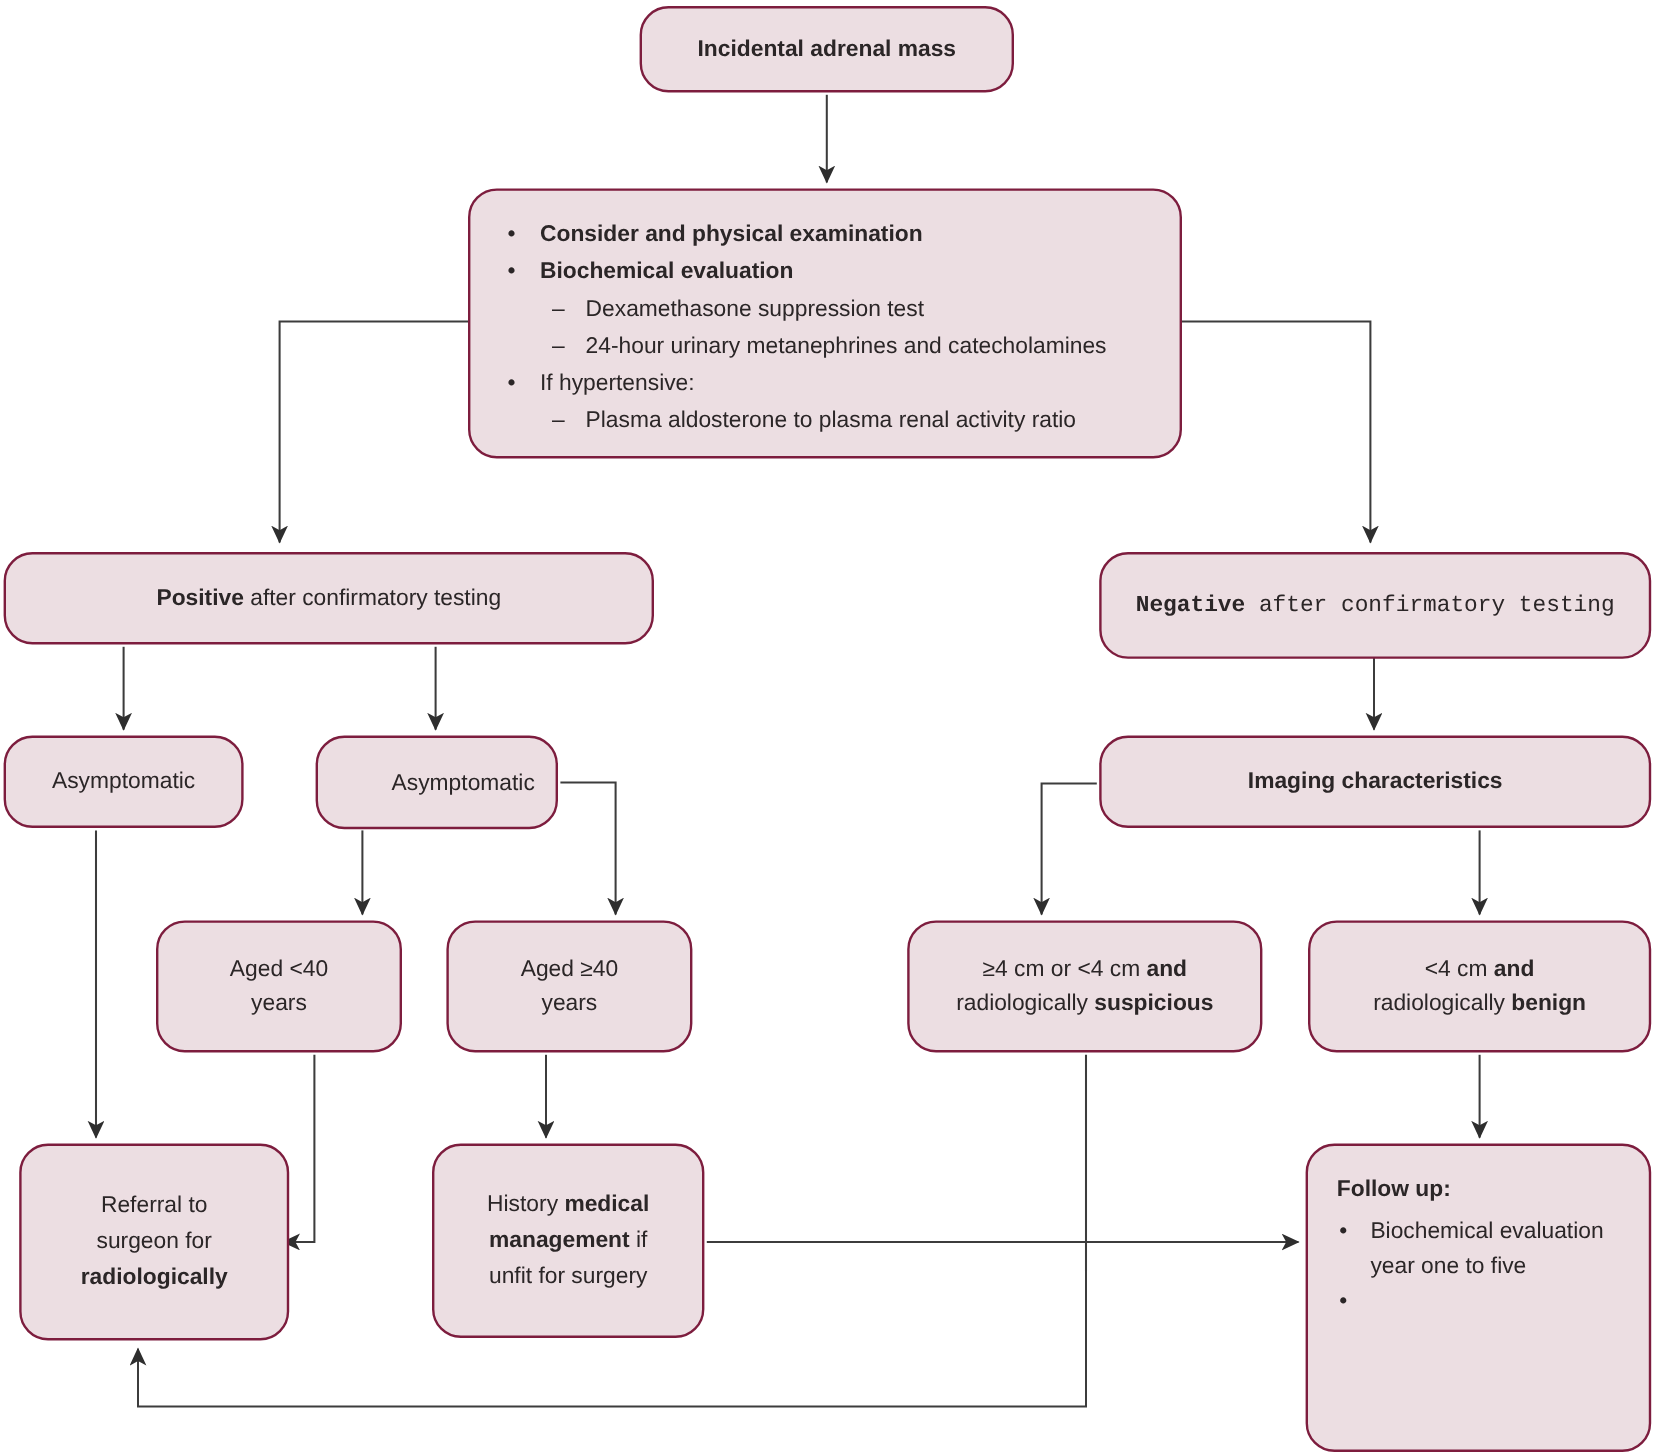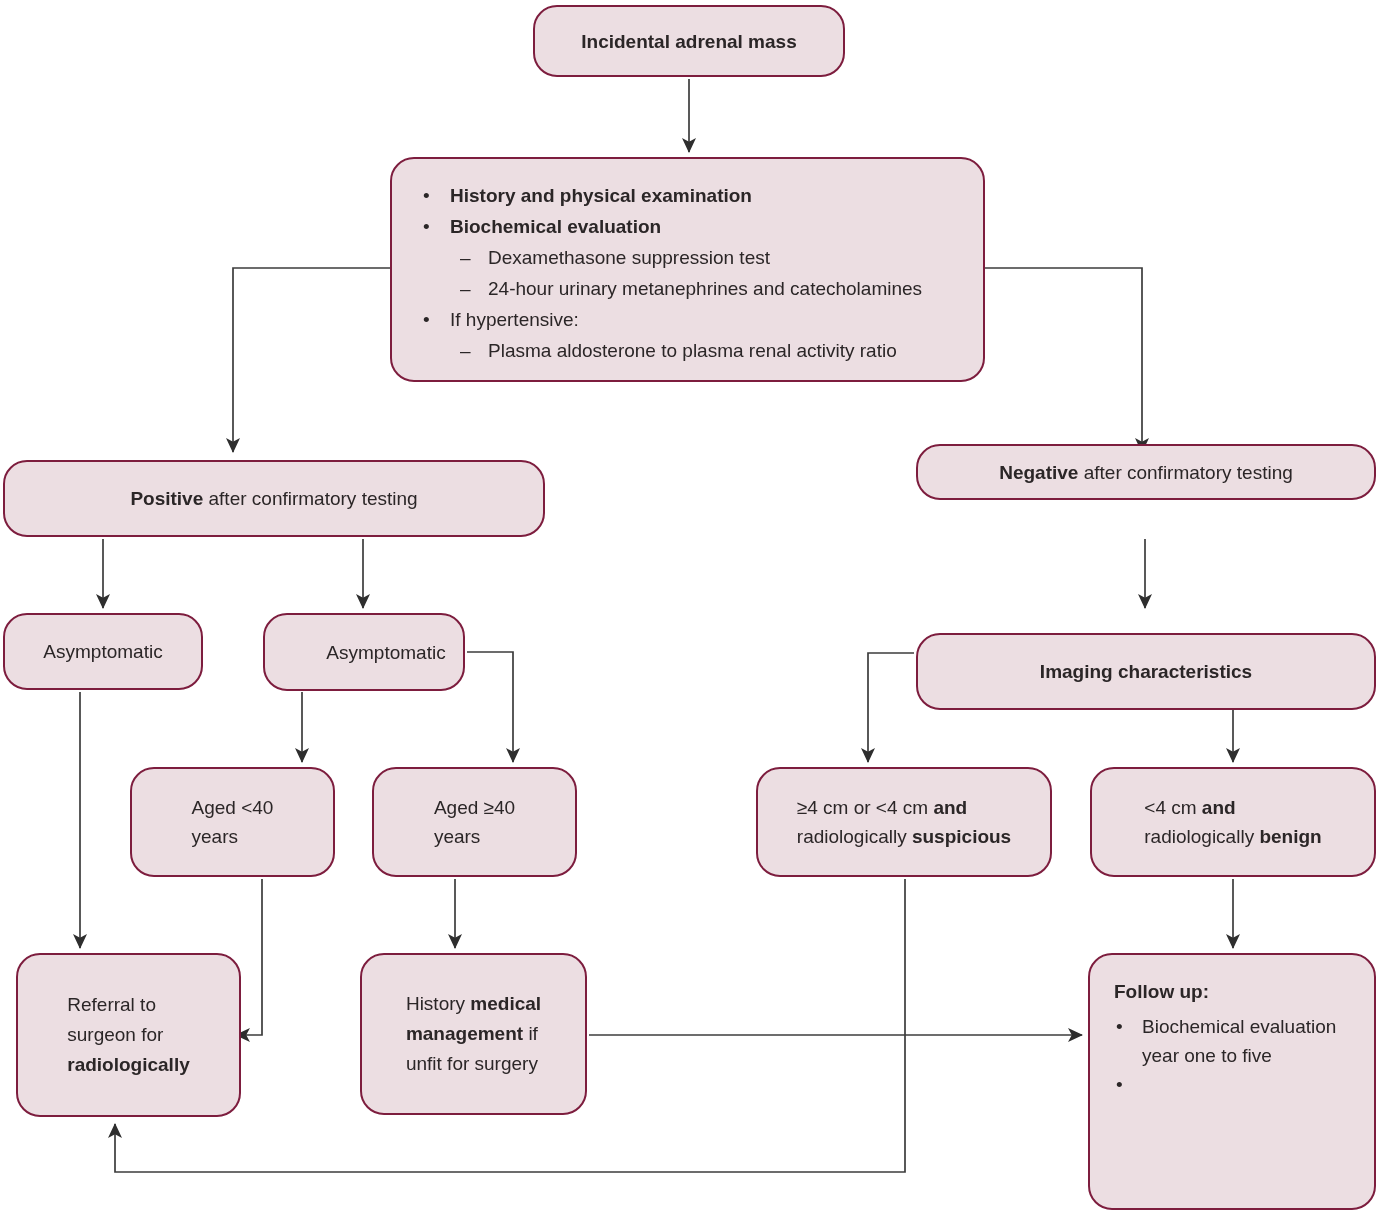--- a/index.html
+++ b/index.html
@@ -16,20 +16,21 @@
     position:absolute;
     box-sizing:border-box;
     background:#ecdee2;
     border:2.2px solid #7d1d3e;
     border-radius:24px;
     font-size:19px;
     line-height:27px;
   }
   .center{
     display:flex;align-items:center;justify-content:center;
+    text-align:center;
   }
   .b{font-weight:bold;}
   
   .eval{padding:21px 14px 0 0;}
   .li{display:flex;align-items:flex-start;line-height:31px;}
   .li .mk{flex:0 0 auto;text-align:left;}
   .ind-bullet .mk{margin-left:31px;width:27px;}
   .ind-dash .mk{margin-left:68px;width:28px;}
   
   .follow{padding:24px 16px 0 24px;}
@@ -69,21 +70,21 @@
     </g>
   </svg>
 
   <div class="node center" style="left:533px;top:5px;width:312px;height:72px;">
     <span class="b">Incidental adrenal mass</span>
   </div>
 
   <div class="node eval" style="left:390px;top:157px;width:595px;height:225px;">
     <div class="li ind-bullet">
       <span class="mk">•</span>
-      <span class="b">History and physical examination</span>
+      <span class="b">Consider and physical examination</span>
     </div>
     <div class="li ind-bullet">
       <span class="mk">•</span>
       <span class="b">Biochemical evaluation</span>
     </div>
     <div class="li ind-dash">
       <span class="mk">–</span>
       <span>Dexamethasone suppression test</span>
     </div>
     <div class="li ind-dash">
@@ -97,33 +98,33 @@
     <div class="li ind-dash">
       <span class="mk">–</span>
       <span>Plasma aldosterone to plasma renal activity ratio</span>
     </div>
   </div>
 
   <div class="node center" style="left:3px;top:460px;width:542px;height:77px;">
     <span><span class="b">Positive</span><span> after confirmatory testing</span></span>
   </div>
 
-  <div class="node center" style="left:916px;top:444px;width:460px;height:56px;">
+  <div class="node center" style="left:916px;top:460px;width:460px;height:89px;font-family:Liberation Mono, monospace;">
     <span><span class="b">Negative</span><span> after confirmatory testing</span></span>
   </div>
 
   <div class="node center" style="left:3px;top:613px;width:200px;height:77px;">
     <span>Asymptomatic</span>
   </div>
 
   <div class="node center" style="left:263px;top:613px;width:202px;height:78px;padding-left:44px;">
     <span>Asymptomatic</span>
   </div>
 
-  <div class="node center" style="left:916px;top:613px;width:460px;height:77px;margin-top:20px;">
+  <div class="node center" style="left:916px;top:613px;width:460px;height:77px;">
     <span class="b">Imaging characteristics</span>
   </div>
 
   <div class="node center twolines" style="left:130px;top:767px;width:205px;height:110px;">
     <span><span>Aged &lt;40</span><br><span>years</span></span>
   </div>
 
   <div class="node center twolines" style="left:372px;top:767px;width:205px;height:110px;">
     <span><span>Aged ≥40</span><br><span>years</span></span>
   </div>

